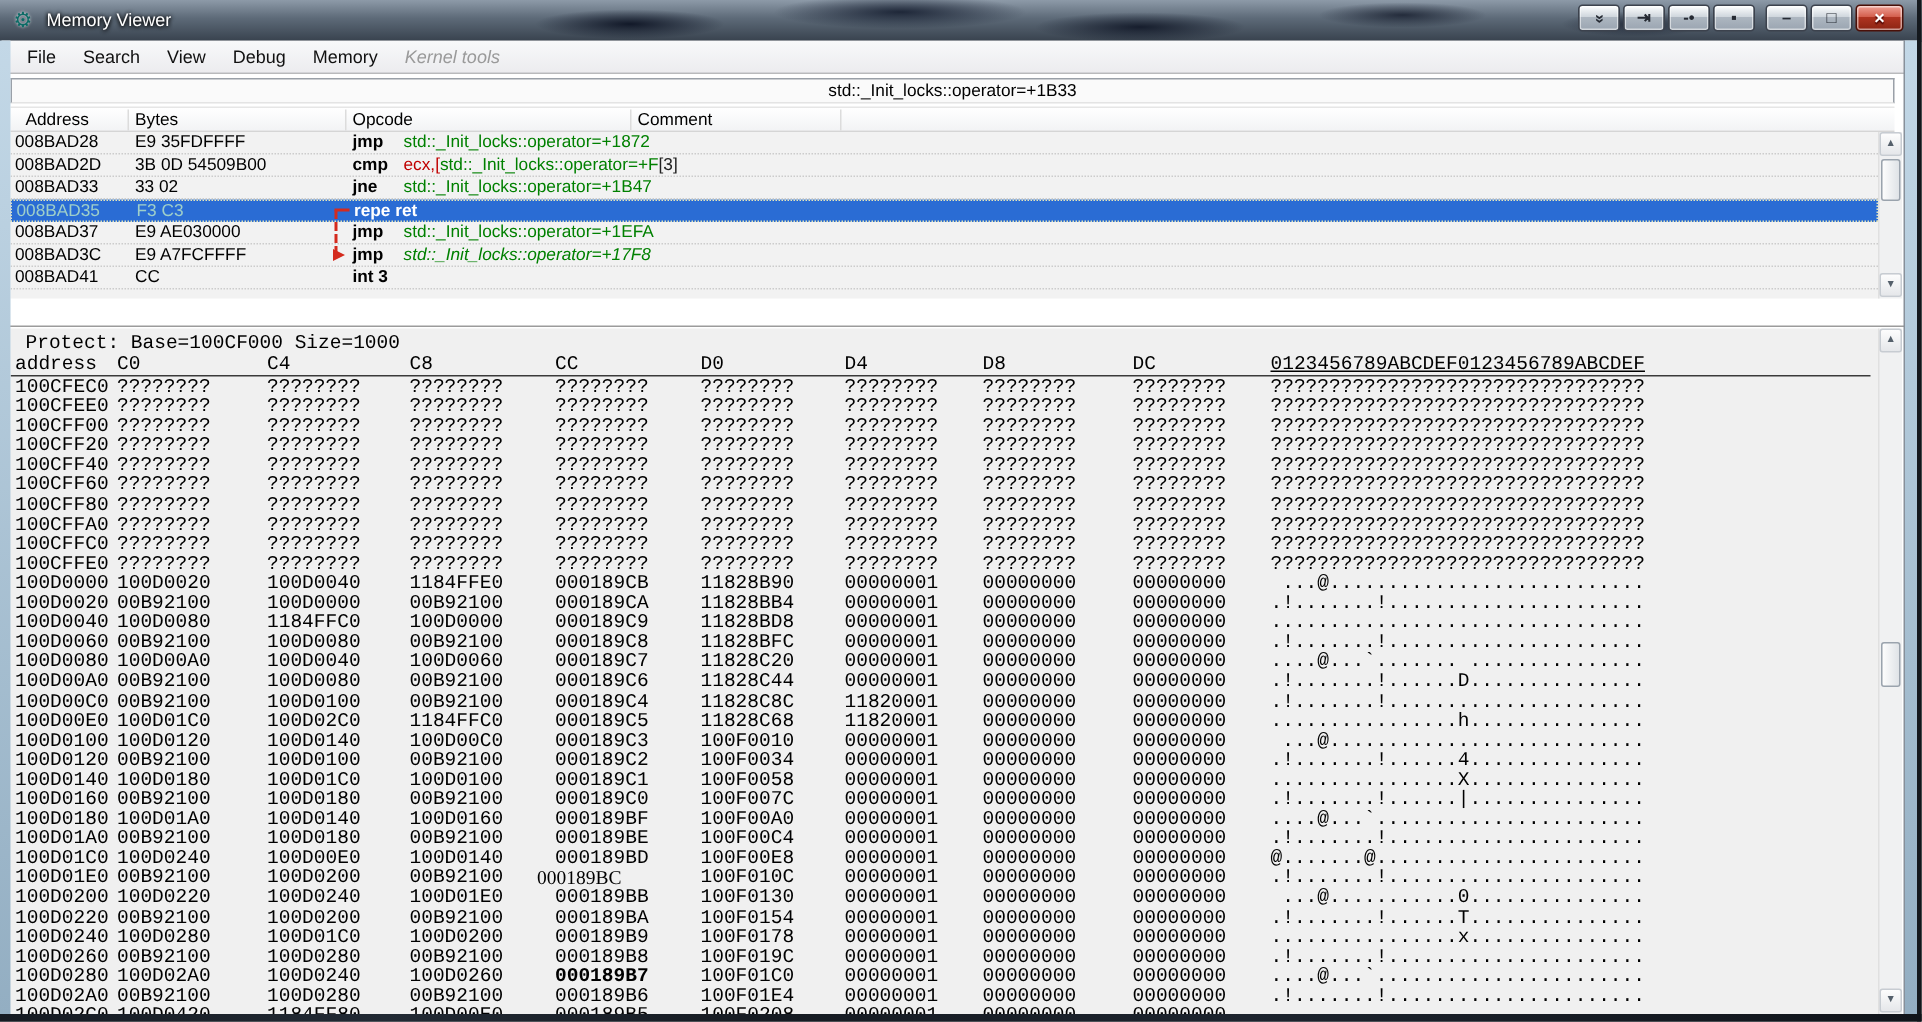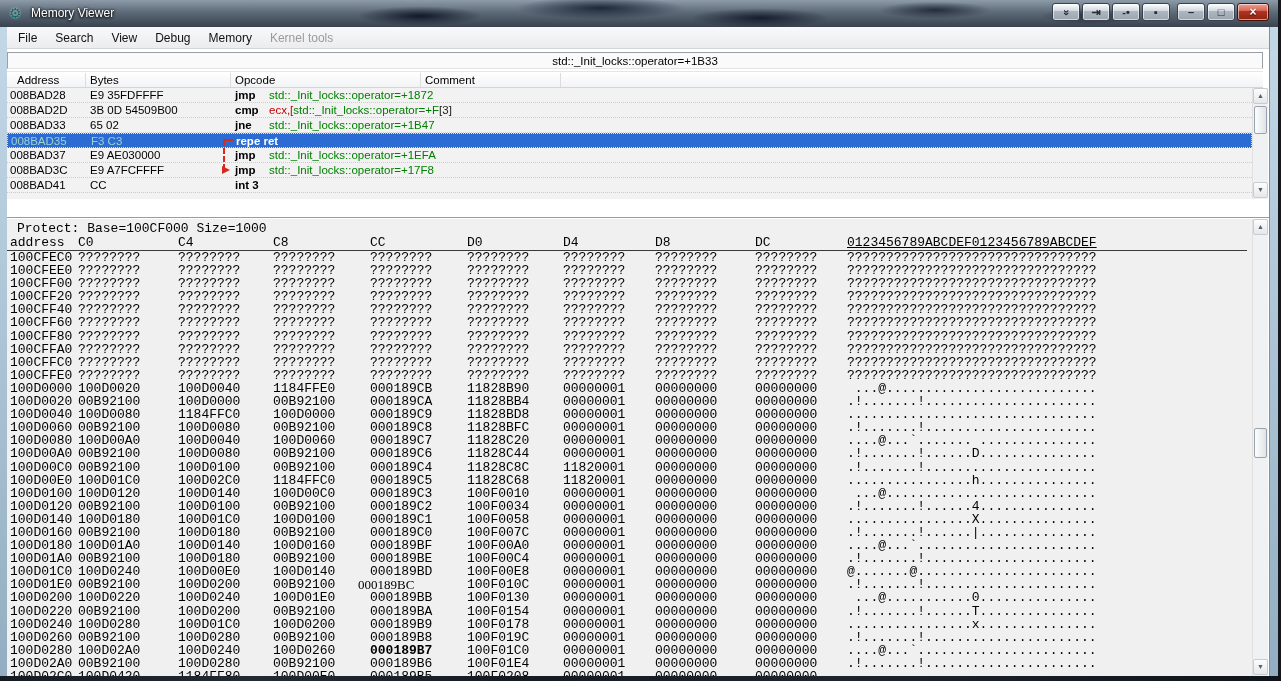--- a/index.html
+++ b/index.html
@@ -26,21 +26,21 @@
   .t0 .g{transform:rotate(90deg);}
   .t4{margin-left:5px;}
   .tbtn.close{width:32px;background:linear-gradient(180deg,#f0a196,#d35f4d 45%,#b03421 46%,#8c2413);border-color:#4a1008;}
   .close .g{color:#fff;font-size:12px;text-shadow:0 1px 1px #400;}
 
   
   .menubar{position:absolute;top:27px;left:1px;width:1279px;height:22px;
     background:linear-gradient(#f8f9fa,#ececef);border-bottom:1px solid #d4d4d8;box-sizing:border-box;}
   #menu-items{display:flex;padding-left:8px;}
   .mitem{padding:4px 9px 0;font-size:12px;color:#111;height:17px;}
-  .mitem.dis{color:#9a9a9a;}
+  .mitem.dis{color:#9a9a9a;font-style:italic;}
 
   .client{position:absolute;top:49px;left:1px;width:1279px;height:627px;background:#fff;}
 
   
   .symbolbar{position:absolute;top:52px;left:7px;width:1256px;height:17px;border:1px solid #9aa0a8;
     border-bottom-color:#e4e4e4;background:#fafafa;text-align:center;font-size:11.5px;padding-top:2px;box-sizing:border-box;color:#000;}
 
   
   .dheader{position:absolute;top:71px;left:7px;width:1256px;height:17px;
     background:linear-gradient(#ffffff,#f2f3f5);border-top:1px solid #e6e6e6;border-bottom:1px solid #d5d5d5;box-sizing:border-box;font-size:11.5px;color:#000;}
@@ -167,41 +167,41 @@
           <span class="dc o" style="color: rgb(0, 128, 0);">std::_Init_locks::operator=+1872</span>
         </div>
         <div class="drow">
           <span class="dc a">008BAD2D</span>
           <span class="dc b">3B 0D 54509B00</span>
           <span class="dc m">cmp</span>
           <span class="dc o"><span style="color: rgb(192, 0, 0);">ecx,[</span><span style="color: rgb(0, 128, 0);">std::_Init_locks::operator=+F</span><span style="color: rgb(34, 34, 34);">[3]</span></span>
         </div>
         <div class="drow">
           <span class="dc a">008BAD33</span>
-          <span class="dc b">65 02</span>
+          <span class="dc b">33 02</span>
           <span class="dc m">jne</span>
           <span class="dc o" style="color: rgb(0, 128, 0);">std::_Init_locks::operator=+1B47</span>
         </div>
         <div class="drow sel">
           <span class="dc a">008BAD35</span>
           <span class="dc b">F3 C3</span>
           <span class="dc m">repe ret</span>
           <span class="dc o"></span>
         </div>
         <div class="drow">
           <span class="dc a">008BAD37</span>
           <span class="dc b">E9 AE030000</span>
           <span class="dc m">jmp</span>
           <span class="dc o" style="color: rgb(0, 128, 0);">std::_Init_locks::operator=+1EFA</span>
         </div>
         <div class="drow">
           <span class="dc a">008BAD3C</span>
           <span class="dc b">E9 A7FCFFFF</span>
           <span class="dc m">jmp</span>
-          <span class="dc o" style="color: rgb(0, 128, 0);">std::_Init_locks::operator=+17F8</span>
+          <span class="dc o" style="color: rgb(0, 128, 0); font-style: italic;">std::_Init_locks::operator=+17F8</span>
         </div>
         <div class="drow clip">
           <span class="dc a">008BAD41</span>
           <span class="dc b">CC</span>
           <span class="dc m">int 3</span>
           <span class="dc o"></span>
         </div>
       </div>
     <div class="jh"></div>
     <div class="jv"></div>

